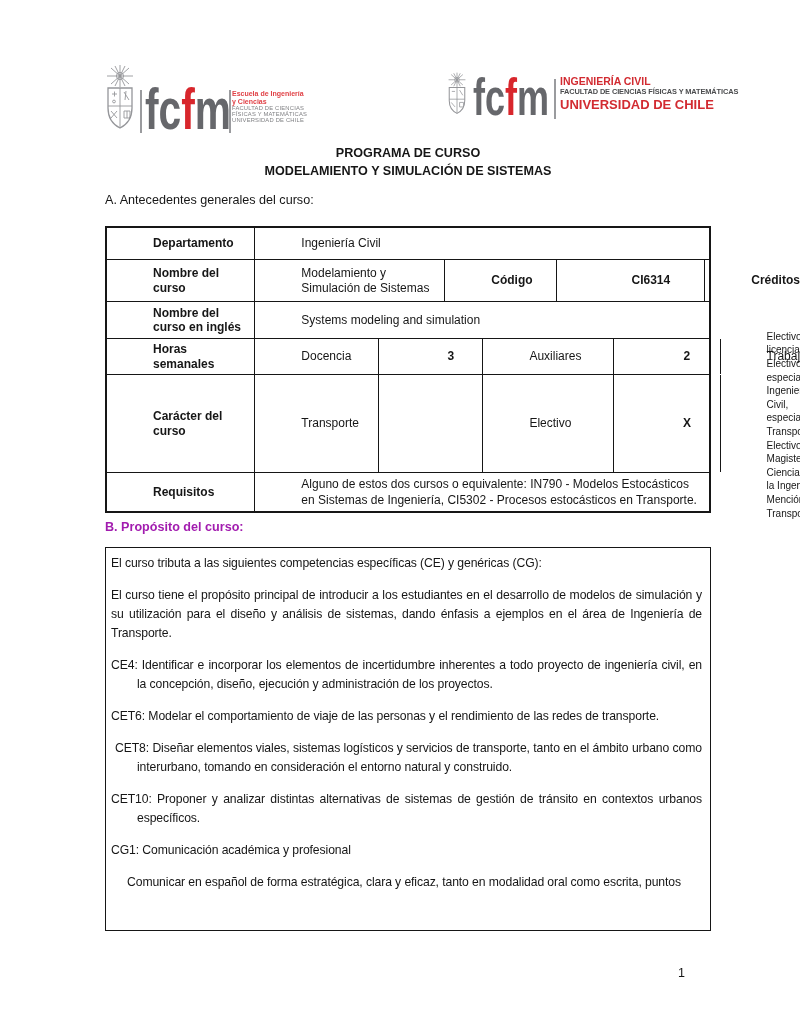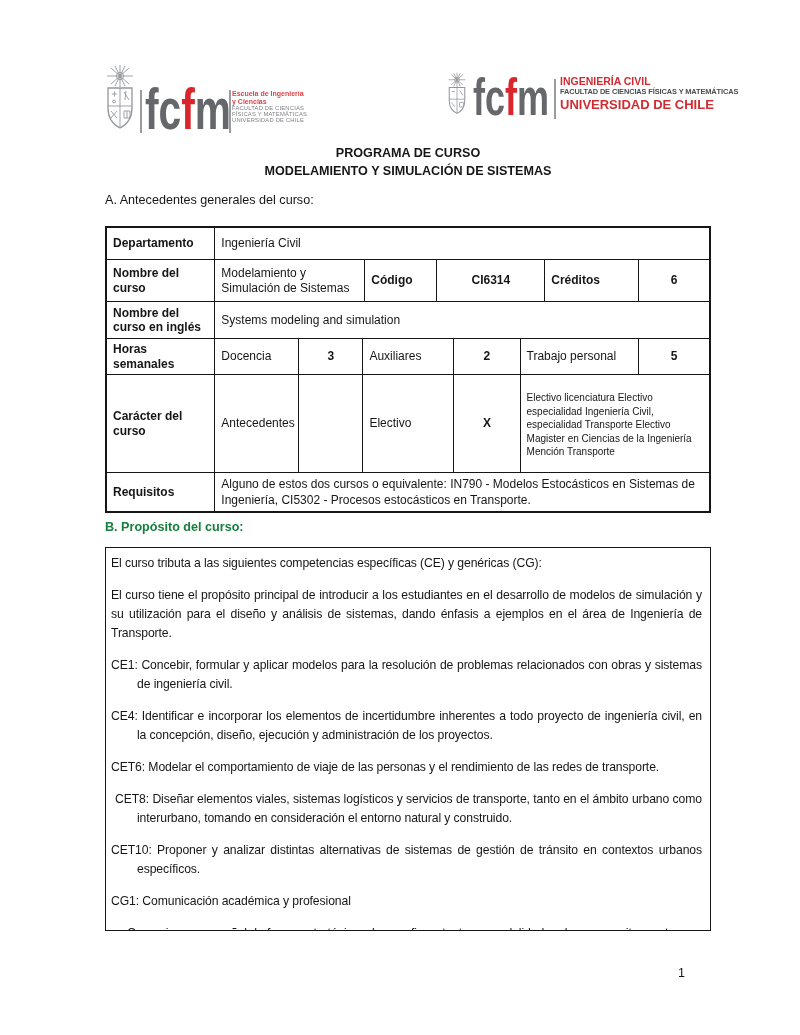--- a/index.html
+++ b/index.html
@@ -22,27 +22,27 @@
   .llines .red{color:#e04146;font-size:7px;line-height:7.6px;font-weight:bold;}
   .llines .gry{color:#808184;font-size:5.8px;line-height:6px;letter-spacing:.2px;}
   .rlines{position:absolute;left:114px;top:5px;width:160px;white-space:nowrap;}
   .rl1{color:#d22b31;font-weight:bold;font-size:10.5px;line-height:12px;}
   .rl2{color:#4b4c4e;font-weight:bold;font-size:7.4px;line-height:10px;letter-spacing:-.1px;}
   .rl3{color:#d22b31;font-weight:bold;font-size:13px;line-height:15px;}
   
   .title{position:absolute;left:105px;top:144px;width:606px;text-align:center;
          font-weight:bold;font-size:12.6px;line-height:18px;color:#161616;}
   .h-a{position:absolute;left:105px;top:193px;font-weight:normal;font-size:12.6px;color:#161616;}
-  .h-b{position:absolute;left:105px;top:520px;font-weight:bold;font-size:12.6px;color:#15803d;}
+  .h-b{position:absolute;left:105px;top:520px;font-weight:bold;font-size:12.6px;color:#a21caf;}
   
   .tbl{position:absolute;left:105px;top:226px;width:606px;border:2px solid #161616;box-sizing:border-box;}
   .trow{display:flex;border-bottom:1.5px solid #161616;box-sizing:border-box;}
   .trow:last-child{border-bottom:none;}
   .tc{border-right:1.5px solid #161616;box-sizing:border-box;padding:2px 6px;
-      display:flex;align-items:center;font-size:12px;line-height:14.5px;color:#161616;flex:none;}
+      display:flex;align-items:center;font-size:12px;line-height:14.5px;color:#161616;flex:none;margin-left:40px;}
   .tc.last{border-right:none;}
   .b{font-weight:bold;}
   .ctr{justify-content:center;text-align:center;font-weight:bold;}
   .fill{flex:1;}
   .c1{width:18.0%;}
   .r2a{width:24.9%}.r2b{width:12.0%}.r2c{width:17.9%}.r2d{width:15.6%}
   .r4a{width:13.9%}.r4b{width:10.7%}.r4c{width:15.1%}.r4d{width:11.0%}.r4e{width:19.7%}
   .h1{height:32px}.h2{height:42px}.h3{height:37px}.h4{height:36px}.h5{height:98px}.h6{height:38px}
   .tipos{display:block;padding-top:3px;font-size:10px;line-height:13.6px;}
   .req{font-size:12px;line-height:16px;}
@@ -142,21 +142,21 @@
       <div class="tc r4a">Docencia</div>
       <div class="tc ctr r4b">3</div>
       <div class="tc r4c">Auxiliares</div>
       <div class="tc ctr r4d">2</div>
       <div class="tc r4e">Trabajo personal</div>
       <div class="tc ctr fill last">5</div>
     </div>
 
     <div class="trow h5">
       <div class="tc b c1">Carácter del curso</div>
-      <div class="tc r4a">Antecedentes</div>
+      <div class="tc r4a">Transporte</div>
       <div class="tc ctr r4b"></div>
       <div class="tc r4c">Electivo</div>
       <div class="tc ctr r4d">X</div>
       <div class="tc fill last">
         <span class="tipos">
           <span>Electivo licenciatura</span>
           <span>Electivo especialidad Ingeniería Civil, especialidad Transporte</span>
           <span>Electivo Magister en Ciencias de la Ingeniería Mención Transporte</span>
         </span>
       </div>
@@ -166,21 +166,20 @@
       <div class="tc b c1">Requisitos</div>
       <div class="tc fill last req">Alguno de estos dos cursos o equivalente: IN790 - Modelos Estocásticos en Sistemas de Ingeniería, CI5302 - Procesos estocásticos en Transporte.</div>
     </div>
   </div>
 
   <div class="h-b">B. Propósito del curso:</div>
 
   <div class="boxb">
     <p>El curso tributa a las siguientes competencias específicas (CE) y genéricas (CG):</p>
     <p>El curso tiene el propósito principal de introducir a los estudiantes en el desarrollo de modelos de simulación y su utilización para el diseño y análisis de sistemas, dando énfasis a ejemplos en el área de Ingeniería de Transporte.</p>
-    <p class="hang">CE1: Concebir, formular y aplicar modelos para la resolución de problemas relacionados con obras y sistemas de ingeniería civil.</p>
     <p class="hang">CE4: Identificar e incorporar los elementos de incertidumbre inherentes a todo proyecto de ingeniería civil, en la concepción, diseño, ejecución y administración de los proyectos.</p>
     <p class="hang">CET6: Modelar el comportamiento de viaje de las personas y el rendimiento de las redes de transporte.</p>
     <p class="hang ti8">CET8: Diseñar elementos viales, sistemas logísticos y servicios de transporte, tanto en el ámbito urbano como interurbano, tomando en consideración el entorno natural y construido.</p>
     <p class="hang">CET10: Proponer y analizar distintas alternativas de sistemas de gestión de tránsito en contextos urbanos específicos.</p>
     <p>CG1: Comunicación académica y profesional</p>
     <p class="ind">Comunicar en español de forma estratégica, clara y eficaz, tanto en modalidad oral como escrita, puntos</p>
   </div>
 
   <div class="pagenum">1</div>
 

